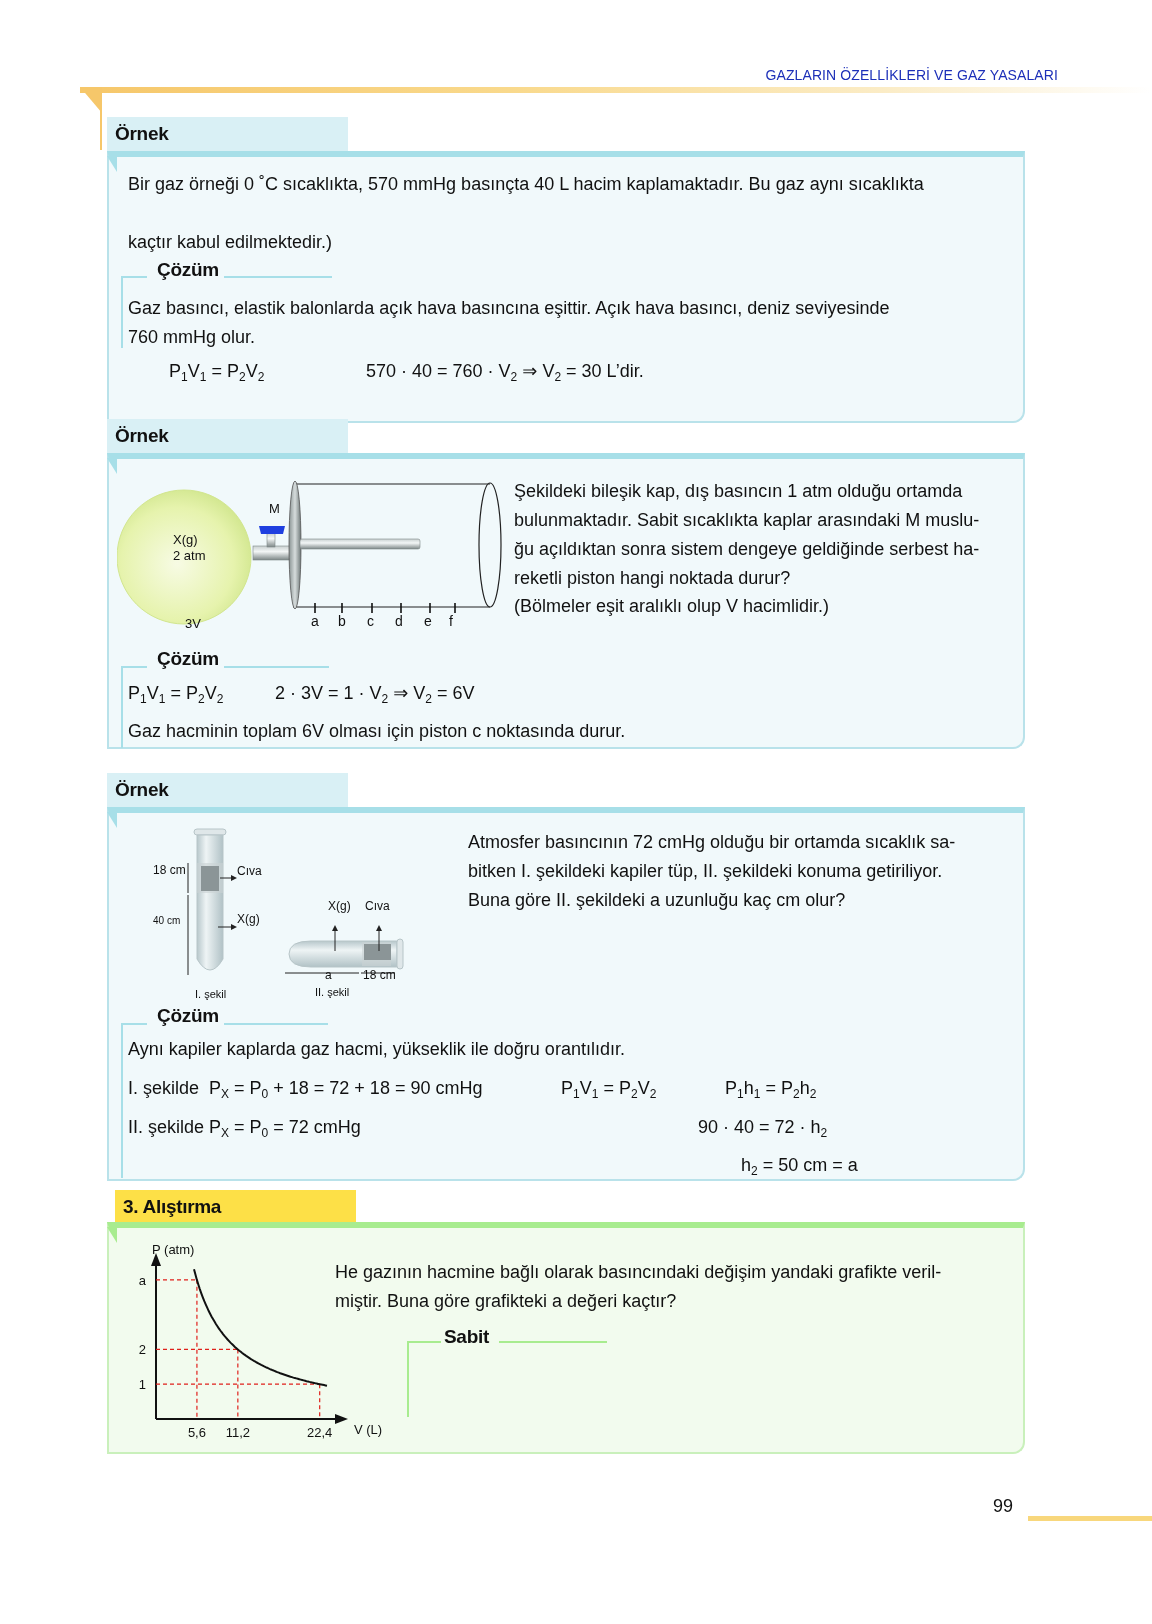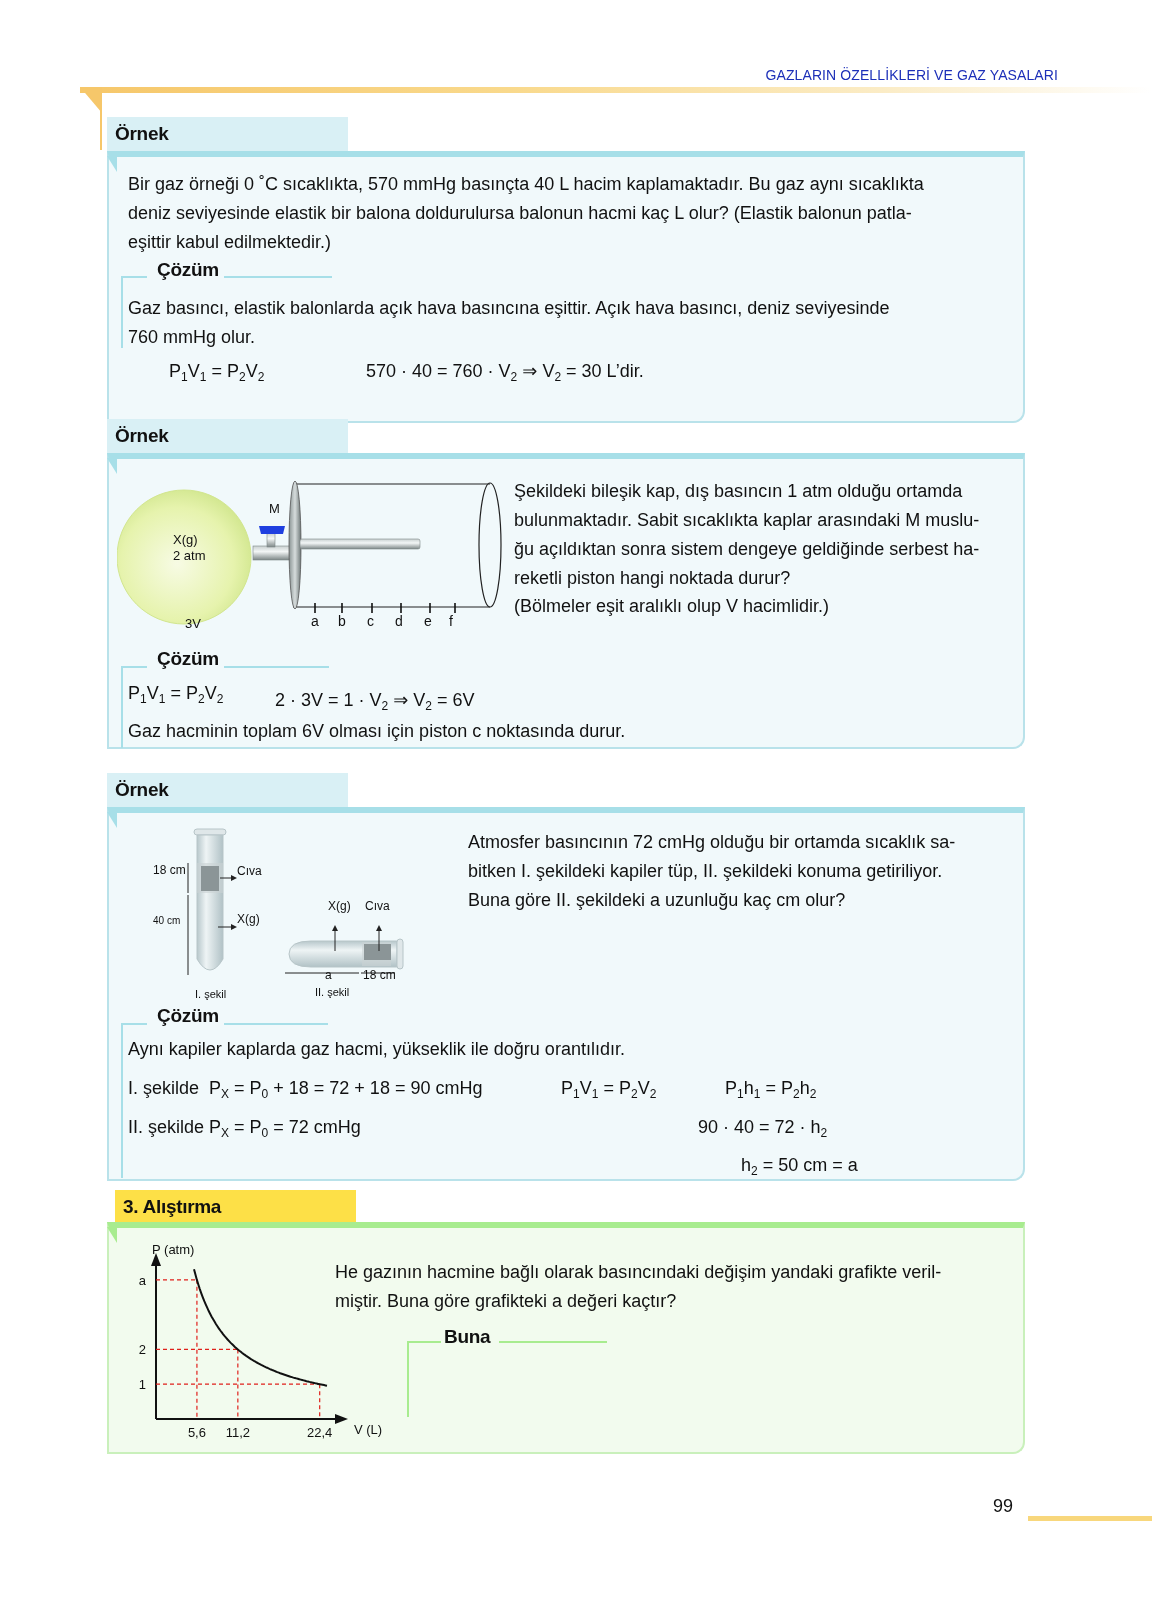--- a/index.html
+++ b/index.html
@@ -51,22 +51,21 @@
 <div class="header-rule"></div>
 
 <div class="blue">
   <div class="section-label" style="top:117px;">Örnek</div>
   <div class="box" style="top:151px; height:272px;">
     <svg class="corner" width="10" height="16">
         <polygon points="0,0 10,0 10,16" fill="#a7dfe8"></polygon>
       </svg>
 
     <div class="txt" style="left:19px; top:13px;">Bir gaz örneği 0 ˚C sıcaklıkta, 570 mmHg basınçta 40 L hacim kaplamaktadır. Bu gaz aynı sıcaklıkta</div>
-    <div class="txt" style="left:19px; top:42px;">deniz seviyesinde elastik bir balona doldurulursa balonun hacmi kaç L olur? (Elastik balonun patla-</div>
-    <div class="txt" style="left:19px; top:71px;">eşittir kabul edilmektedir.)</div>
+    <div class="txt" style="left:19px; top:71px;">kaçtır kabul edilmektedir.)</div>
 
     <div class="cozum">
       <div class="hl" style="left:12px; top:119px; width:26px;"></div>
       <div class="lbl" style="left:48px; top:102px;">Çözüm</div>
       <div class="hl" style="left:115px; top:119px; width:108px;"></div>
       <div class="vl" style="left:12px; top:119px; height:72px;"></div>
     </div>
 
     <div class="txt" style="left:19px; top:137px;">Gaz basıncı, elastik balonlarda açık hava basıncına eşittir. Açık hava basıncı, deniz seviyesinde</div>
     <div class="txt" style="left:19px; top:166px;">760 mmHg olur.</div>
@@ -147,21 +146,21 @@
     <div class="cozum">
       <div class="hl" style="left:12px; top:207px; width:26px;"></div>
       <div class="lbl" style="left:48px; top:189px;">Çözüm</div>
       <div class="hl" style="left:115px; top:207px; width:105px;"></div>
       <div class="vl" style="left:12px; top:207px; height:82px;"></div>
     </div>
 
     <div class="txt" style="left:19px; top:220px;">
       <span>P</span><span class="sub">1</span><span>V</span><span class="sub">1</span><span style="white-space:pre"> = </span><span>P</span><span class="sub">2</span><span>V</span><span class="sub">2</span>
     </div>
-    <div class="txt" style="left:166px; top:227px; white-space:pre;"><span>2 · 3V = 1 · V</span><span class="sub">2</span><span> ⇒ V</span><span class="sub">2</span><span> = 6V</span></div>
+    <div class="txt" style="left:166px; top:220px; white-space:pre;"><span>2 · 3V = 1 · V</span><span class="sub">2</span><span> ⇒ V</span><span class="sub">2</span><span> = 6V</span></div>
     <div class="txt" style="left:19px; top:258px;">Gaz hacminin toplam 6V olması için piston c noktasında durur.</div>
   </div>
 </div>
 
 <div class="blue">
   <div class="section-label" style="top:773px;">Örnek</div>
   <div class="box" style="top:807px; height:374px;">
     <svg class="corner" width="10" height="16">
         <polygon points="0,0 10,0 10,16" fill="#a7dfe8"></polygon>
       </svg>
@@ -272,21 +271,21 @@
           <text x="33" y="12" font-size="13" font-family="Liberation Sans, sans-serif" fill="#111" text-anchor="start">P (atm)</text>
           <text x="235" y="192" font-size="13" font-family="Liberation Sans, sans-serif" fill="#111" text-anchor="start">V (L)</text>
         </g>
     </svg>
 
     <div class="txt" style="left:226px; top:30px;">He gazının hacmine bağlı olarak basıncındaki değişim yandaki grafikte veril-</div>
     <div class="txt" style="left:226px; top:59px;">miştir. Buna göre grafikteki a değeri kaçtır?</div>
 
     <div class="cozum">
       <div class="hl" style="left:298px; top:113px; width:34px;"></div>
-      <div class="lbl" style="left:335px; top:98px;">Buna</div>
+      <div class="lbl" style="left:335px; top:98px;">Sabit</div>
       <div class="hl" style="left:390px; top:113px; width:108px;"></div>
       <div class="vl" style="left:298px; top:113px; height:76px;"></div>
     </div>
   </div>
 </div>
 
 <div class="page-number">99</div>
 <div class="page-bar"></div>
 
 </body></html>

